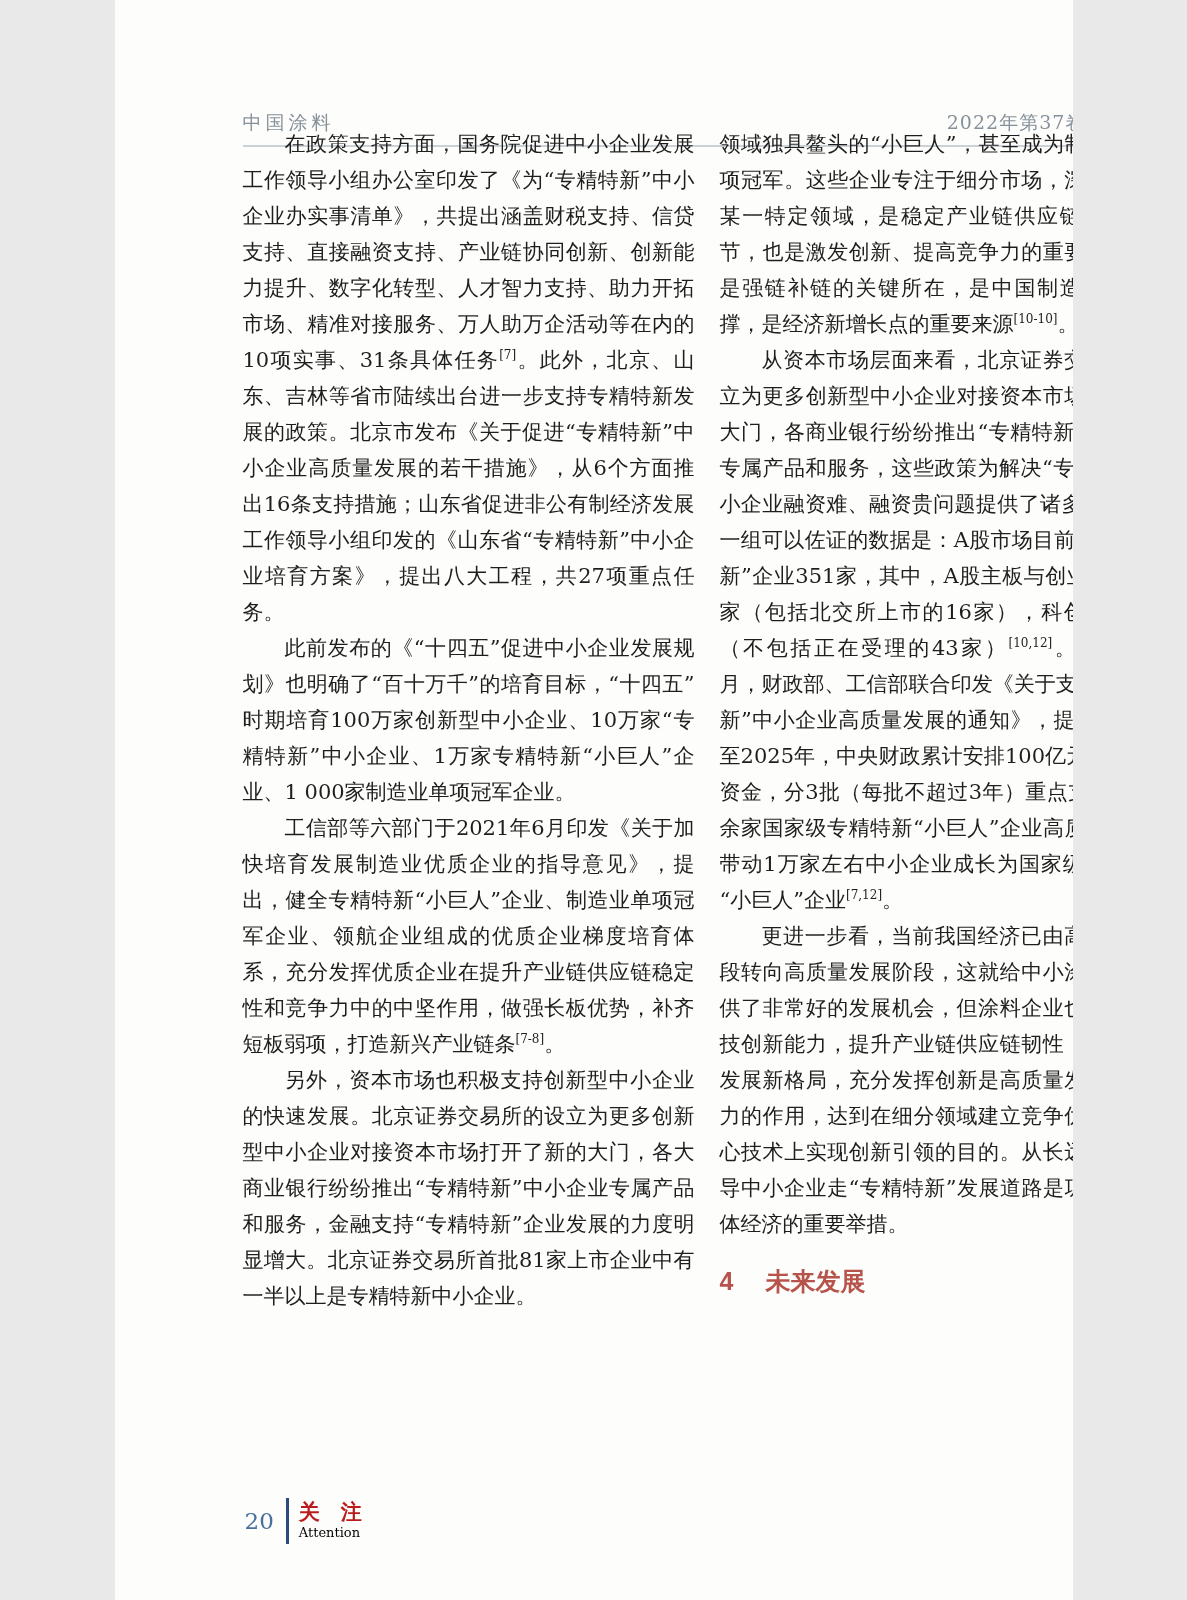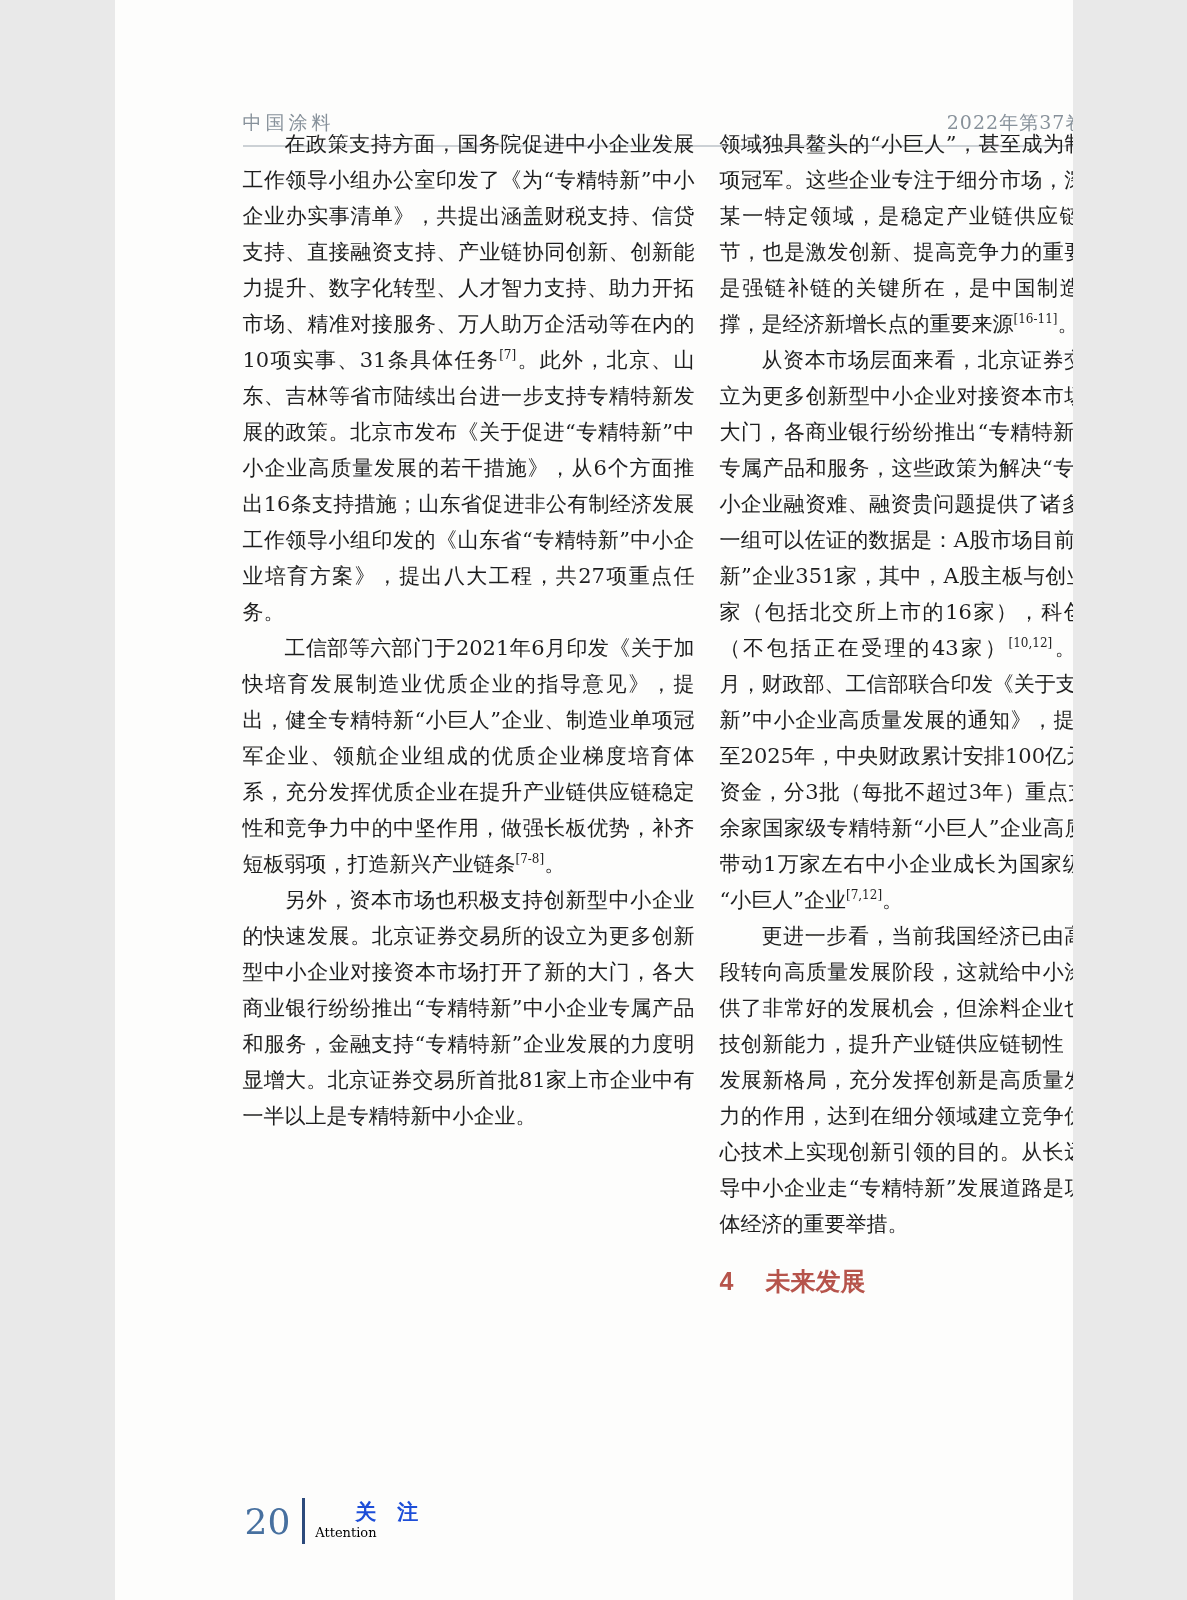--- a/index.html
+++ b/index.html
@@ -55,37 +55,36 @@
   }
   .sec-num{ width:46px; flex:0 0 46px; }
   .sec-title{ flex:1; }
   
   .page-footer{
     position:absolute; left:130px; top:1498px;
     display:flex; align-items:center;
   }
   .page-num{
     color:#47709f;
-    font-size:36px;
+    font-size:23px;
     padding-right:12px;
     font-family:"DejaVu Serif","Liberation Serif",serif;
   }
   .footer-bar{
     width:3px; height:46px;
     background:#2c4a7c;
     margin-right:10px;
   }
   .footer-labels{ display:flex; flex-direction:column; justify-content:center; }
   .footer-cn{
-    color:#1d4ed8;
+    color:#b91c1c;
     font-size:21px;
     font-family:"Liberation Sans","DejaVu Sans",sans-serif;
     font-weight:600;
     line-height:24px;
-    margin-left:40px;
   }
   .footer-en{
     color:#000000;
     font-size:13px;
     line-height:18px;
   }
 </style>
 </head>
 <body>
 
@@ -93,27 +92,28 @@
 
   <header class="page-header">
     <span class="journal-title">中国涂料</span>
     <span class="issue-info">2022年第37卷　第04期</span>
   </header>
 
   <main class="content">
 
     <section class="col">
       <p class="body-p indent">在政策支持方面，国务院促进中小企业发展工作领导小组办公室印发了《为“专精特新”中小企业办实事清单》，共提出涵盖财税支持、信贷支持、直接融资支持、产业链协同创新、创新能力提升、数字化转型、人才智力支持、助力开拓市场、精准对接服务、万人助万企活动等在内的10项实事、31条具体任务<sup>[7]</sup>。此外，北京、山东、吉林等省市陆续出台进一步支持专精特新发展的政策。北京市发布《关于促进“专精特新”中小企业高质量发展的若干措施》，从6个方面推出16条支持措施；山东省促进非公有制经济发展工作领导小组印发的《山东省“专精特新”中小企业培育方案》，提出八大工程，共27项重点任务。</p>
+      <p class="body-p indent">此前发布的《“十四五”促进中小企业发展规划》也明确了“百十万千”的培育目标，“十四五”时期培育100万家创新型中小企业、10万家“专精特新”中小企业、1万家专精特新“小巨人”企业、1 000家制造业单项冠军企业。</p>
       <p class="body-p indent">工信部等六部门于2021年6月印发《关于加快培育发展制造业优质企业的指导意见》，提出，健全专精特新“小巨人”企业、制造业单项冠军企业、领航企业组成的优质企业梯度培育体系，充分发挥优质企业在提升产业链供应链稳定性和竞争力中的中坚作用，做强长板优势，补齐短板弱项，打造新兴产业链条<sup>[7-8]</sup>。</p>
       <p class="body-p indent">另外，资本市场也积极支持创新型中小企业的快速发展。北京证券交易所的设立为更多创新型中小企业对接资本市场打开了新的大门，各大商业银行纷纷推出“专精特新”中小企业专属产品和服务，金融支持“专精特新”企业发展的力度明显增大。北京证券交易所首批81家上市企业中有一半以上是专精特新中小企业。</p>
 
     </section>
 
     <section class="col">
-      <p class="body-p">领域独具鳌头的“小巨人”，甚至成为制造业的单项冠军。这些企业专注于细分市场，深耕产业链某一特定领域，是稳定产业链供应链的重要环节，也是激发创新、提高竞争力的重要力量，更是强链补链的关键所在，是中国制造的重要支撑，是经济新增长点的重要来源<sup>[16-11]</sup>。</p>
+      <p class="body-p">领域独具鳌头的“小巨人”，甚至成为制造业的单项冠军。这些企业专注于细分市场，深耕产业链某一特定领域，是稳定产业链供应链的重要环节，也是激发创新、提高竞争力的重要力量，更是强链补链的关键所在，是中国制造的重要支撑，是经济新增长点的重要来源<sup>[10-10]</sup>。</p>
       <p class="body-p indent">从资本市场层面来看，北京证券交易所的成立为更多创新型中小企业对接资本市场打开新的大门，各商业银行纷纷推出“专精特新”中小企业专属产品和服务，这些政策为解决“专精特新”中小企业融资难、融资贵问题提供了诸多便利<sup>[11]</sup>。一组可以佐证的数据是：A股市场目前有“专精特新”企业351家，其中，A股主板与创业板有241家（包括北交所上市的16家），科创板110家（不包括正在受理的43家）<sup>[10,12]</sup>。2021年2月，财政部、工信部联合印发《关于支持“专精特新”中小企业高质量发展的通知》，提出2021年至2025年，中央财政累计安排100亿元以上奖补资金，分3批（每批不超过3年）重点支持1 000余家国家级专精特新“小巨人”企业高质量发展，带动1万家左右中小企业成长为国家级专精特新“小巨人”企业<sup>[7,12]</sup>。</p>
       <p class="body-p indent">更进一步看，当前我国经济已由高速增长阶段转向高质量发展阶段，这就给中小涂料企业提供了非常好的发展机会，但涂料企业也要加强科技创新能力，提升产业链供应链韧性，从而构建发展新格局，充分发挥创新是高质量发展第一动力的作用，达到在细分领域建立竞争优势、在核心技术上实现创新引领的目的。从长远来看，引导中小企业走“专精特新”发展道路是巩固壮大实体经济的重要举措。</p>
       <h2 class="sec-h">
         <span class="sec-num">4</span>
         <span class="sec-title">未来发展</span>
       </h2>
 
     </section>
 
   </main>

